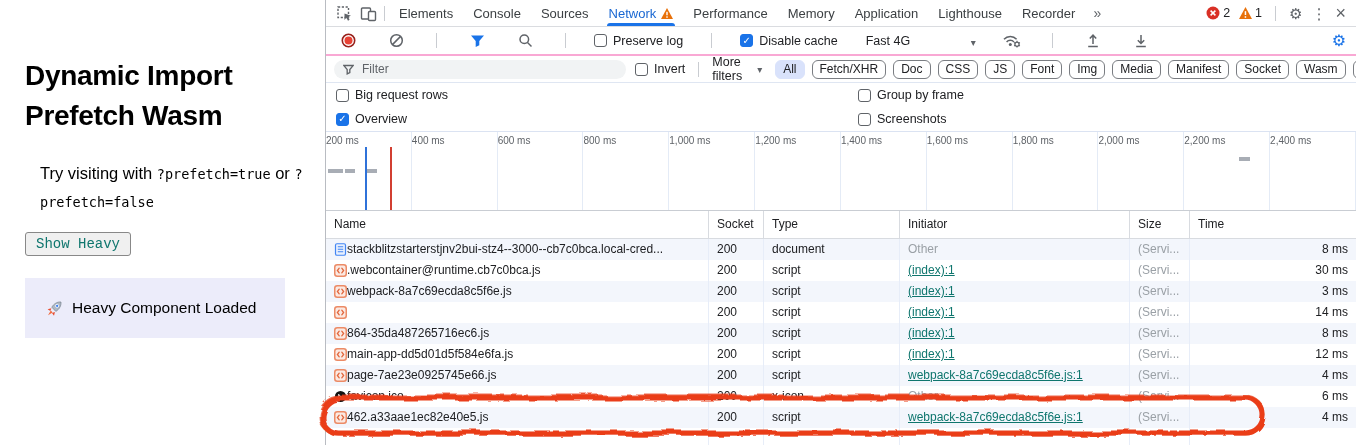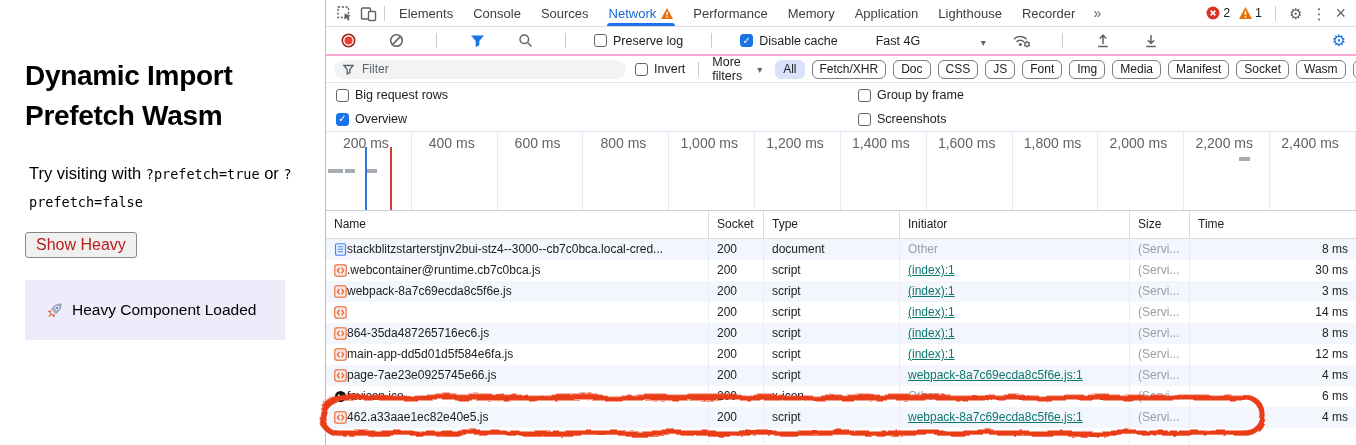--- a/index.html
+++ b/index.html
@@ -4,23 +4,23 @@
 <style>
   html,body{margin:0;padding:0}
   body{width:1356px;height:445px;position:relative;overflow:hidden;background:#fff;
        font-family:"Liberation Sans",sans-serif;color:#202124}
 
   
   .webpage{position:absolute;left:0;top:0;width:325px;height:445px;box-sizing:border-box;
            padding:56px 0 0 25px;background:#fff}
   .page-title{font-size:28px;font-weight:bold;line-height:40px;margin:0 0 24px;width:295px;
               letter-spacing:-.3px;color:#000}
-  .page-para{font-size:16.5px;line-height:27px;width:294px;margin:0 4px 16px;color:#000}
+  .page-para{font-size:16.5px;line-height:27px;width:294px;margin:0 15px 16px;color:#000}
   .code{font-family:"DejaVu Sans Mono","Liberation Mono",monospace;font-size:13.5px}
-  .show-heavy-btn{font-family:Liberation Sans, sans-serif;font-size:16px;color:#b91c1c;
+  .show-heavy-btn{font-family:Liberation Mono, monospace;font-size:14px;color:#0f766e;
                   background:#f0f0f0;border:1px solid #888;border-radius:3px;padding:3px 10px}
   .banner{margin-top:22px;width:260px;height:60px;background:#ececfa;display:flex;align-items:center;
           gap:8px;padding-left:20px;box-sizing:border-box;font-size:15.5px;color:#000}
 
   
   .devtools{position:absolute;left:325px;top:0;right:0;bottom:0;background:#fff;box-sizing:border-box;
             border-left:1px solid #b9bcc2;display:flex;flex-direction:column;font-size:12px}
 
   .tabbar{height:26px;flex:none;display:flex;align-items:center;padding:0 6px;border-bottom:1px solid #dadce0}
   .icon-btn{width:24px;height:22px;display:flex;align-items:center;justify-content:center;flex:none}
@@ -33,39 +33,39 @@
   .tabbar-right{margin-left:auto;display:flex;align-items:center;gap:9px;padding-right:4px}
   .badge{display:flex;align-items:center;gap:3px;font-size:12.5px;color:#202124}
   .glyph-btn{font-size:15px;color:#5f6368;line-height:1}
   .close-x{font-size:18px;color:#5f6368;line-height:1}
 
   .toolbar{height:27px;flex:none;display:flex;align-items:center;gap:24px;padding:0 10px;border-bottom:2px solid #f9a8d4}
   .cb-row{display:flex;align-items:center;gap:6px;font-size:12.5px;color:#202124;white-space:nowrap}
   .cb{width:13px;height:13px;flex:none;border:1.5px solid #5f6368;border-radius:3px;box-sizing:border-box;background:#fff}
   .cb.checked{background:#1a73e8;border-color:#1a73e8;color:#fff;display:flex;align-items:center;justify-content:center}
   .cb.checked::after{content:"\2713";font-size:10px;line-height:1}
-  .throttle{display:flex;align-items:flex-end;width:110px;justify-content:space-between;font-size:12.5px;margin-left:14px}
+  .throttle{display:flex;align-items:flex-end;width:110px;justify-content:space-between;font-size:12.5px;margin-left:4px}
   .dd-arrow{color:#5f6368;font-size:10px}
   .gear-blue{color:#1a73e8;font-size:16px;line-height:1}
   .spacer{flex:1}
 
   .filterbar{height:26px;flex:none;display:flex;align-items:center;gap:9px;padding:0 8px;border-bottom:1px solid #dfe6f2}
   .filter-pill{width:292px;height:19px;flex:none;background:#f1f3f4;border-radius:10px;display:flex;align-items:center;gap:6px;padding:0 6px 0 9px;box-sizing:border-box}
   .filter-pill input{border:none;background:transparent;outline:none;font-size:12px;color:#0f766e;width:100%;font-family:inherit}
   .filter-pill input::placeholder{color:#5f6368}
   .morefilters{display:flex;gap:15px;align-items:center;font-size:12.5px}
   #chips{display:flex;gap:7px;align-items:center;margin-left:4px}
   .chip{border:1px solid #7a7d82;border-radius:6px;padding:1.5px 7px;font-size:12px;background:#fff;white-space:nowrap}
   .chip.selected{background:#d9e2fb;border-color:#d9e2fb}
 
   .optrows{flex:none;border-bottom:1px solid #dbe3f2}
   .optrow{height:24px;display:grid;grid-template-columns:522px 1fr;align-items:center;padding-left:10px}
 
   .overview{height:79px;flex:none;position:relative;display:flex;border-bottom:1px solid #c9cdd3;box-sizing:border-box}
-  .ruler-cell{flex:1;border-right:1px solid #e4ebf6;box-sizing:border-box;font-size:14px;color:#5f6368;text-align:center;padding:3px 5px 0 0}
+  .ruler-cell{flex:1;border-right:1px solid #e4ebf6;box-sizing:border-box;font-size:10px;color:#5f6368;text-align:left;padding:3px 5px 0 0}
   .ruler-cell:last-child{border-right:none}
   #marks{position:absolute;left:0;top:0;right:0;bottom:0;pointer-events:none}
   .ov-bar{position:absolute;height:4px;background:#a8adb5}
   .ov-line{position:absolute;top:15px;bottom:0;width:2px}
   .ov-line.dcl{background:#2f72d9}
   .ov-line.load{background:#d23f31}
 
   .thead,.row{display:grid;grid-template-columns:383px 55px 136px 230px 60px 1fr}
   .thead{height:27px;line-height:26px;flex:none;color:#202124;border-bottom:1px solid #d8dbe0}
   .thead .cell{border-right:1px solid #d8dbe0;padding-left:8px;box-sizing:border-box;overflow:hidden;white-space:nowrap}

